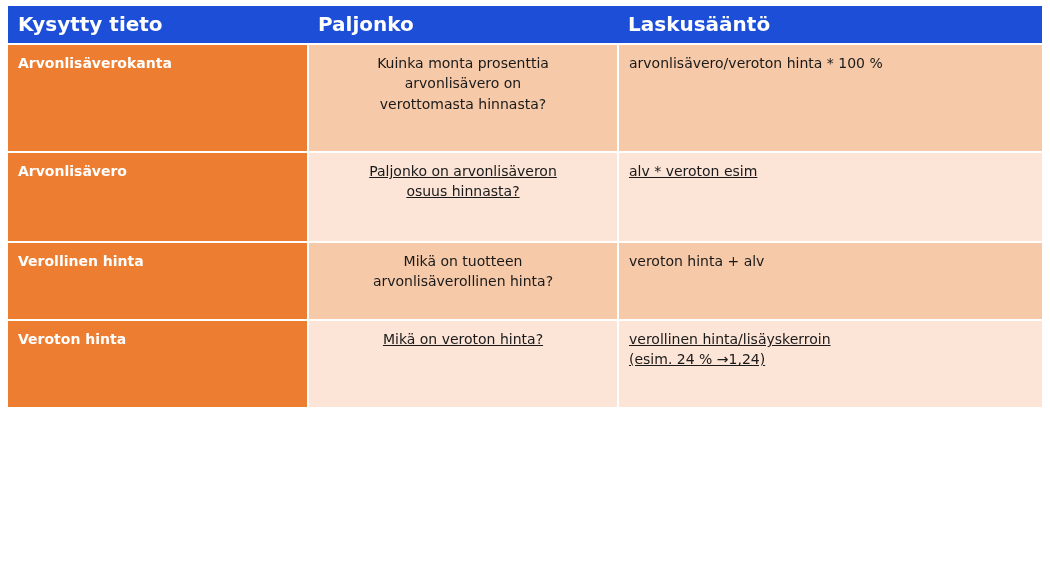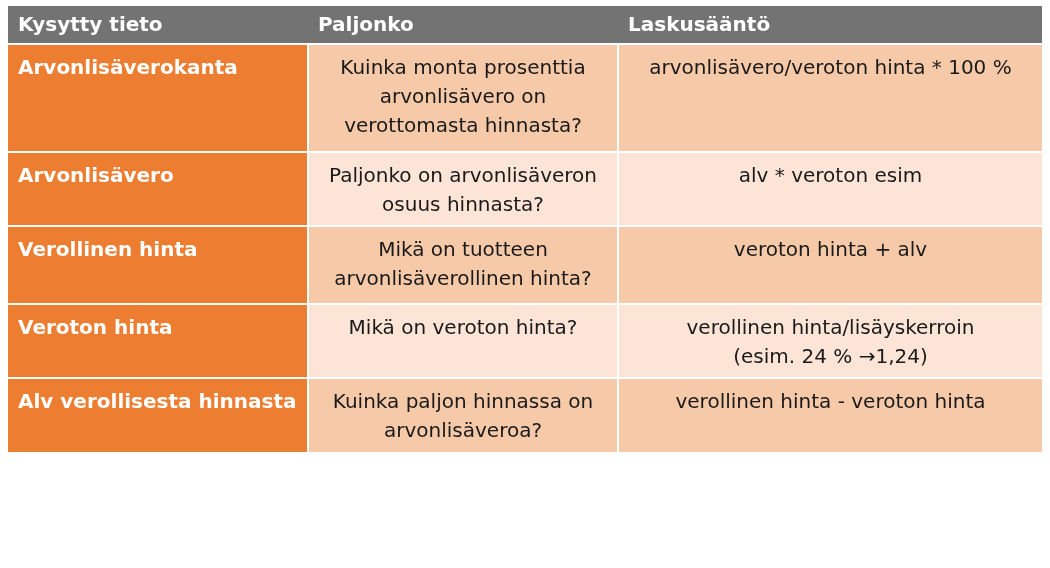--- a/index.html
+++ b/index.html
@@ -29,60 +29,59 @@
 
   th, td {
     padding: 8px 10px 6px 10px;
     vertical-align: top;
     text-align: left;
   }
 
   
   thead tr { height: 38px; }
   thead th {
-    background: #737373;
+    background: #1d4ed8;
     color: #ffffff;
     font-size: 20px;
     font-weight: bold;
     vertical-align: middle;
     padding-top: 4px;
     padding-bottom: 6px;
     white-space: nowrap;
   }
 
   
   tbody td {
     border-top: 2px solid #ffffff;
-    font-size: 20px;
+    font-size: 14px;
     line-height: 1.45;
     color: #1a1a1a;
   }
   tbody td.term {
     background: #ED7D31;
     color: #ffffff;
     font-weight: bold;
     border-right: 2px solid #ffffff;
     white-space: nowrap;
   }
   tbody td.question {
     border-right: 2px solid #ffffff;
     white-space: pre-line;
     text-align: center;
   }
   tbody td.rule {
     white-space: pre-line;
-    text-align: center;
   }
   tbody tr.band-dark  td.question, tbody tr.band-dark  td.rule { background: #F6C9A8; }
-  tbody tr.band-light td.question, tbody tr.band-light td.rule { background: #FCE4D6; }
+  tbody tr.band-light td.question, tbody tr.band-light td.rule { background: #FCE4D6; text-decoration: underline; }
 
   tr.r1 { height: 108px; }
-  tr.r2 { height: 60px; }
+  tr.r2 { height: 90px; }
   tr.r3 { height: 78px; }
-  tr.r4 { height: 68px; }
+  tr.r4 { height: 87px; }
   tr.r5 { height: 74px; }
   tr.r6 { height: 100px; }
 </style>
 </head>
 <body>
 
 <div class="page">
   <table class="vat">
     <colgroup>
       <col class="c1">
@@ -115,21 +114,15 @@
         <td class="question">Mikä on tuotteen
 arvonlisäverollinen hinta?</td>
         <td class="rule">veroton hinta + alv</td>
       </tr>
       <tr class="r4 band-light">
         <td class="term">Veroton hinta</td>
         <td class="question">Mikä on veroton hinta?</td>
         <td class="rule">verollinen hinta/lisäyskerroin
 (esim. 24 % →1,24)</td>
       </tr>
-      <tr class="r5 band-dark">
-        <td class="term">Alv verollisesta hinnasta</td>
-        <td class="question">Kuinka paljon hinnassa on
-arvonlisäveroa?</td>
-        <td class="rule">verollinen hinta - veroton hinta</td>
-      </tr>
     </tbody>
   </table>
 </div>
 
 </body></html>

